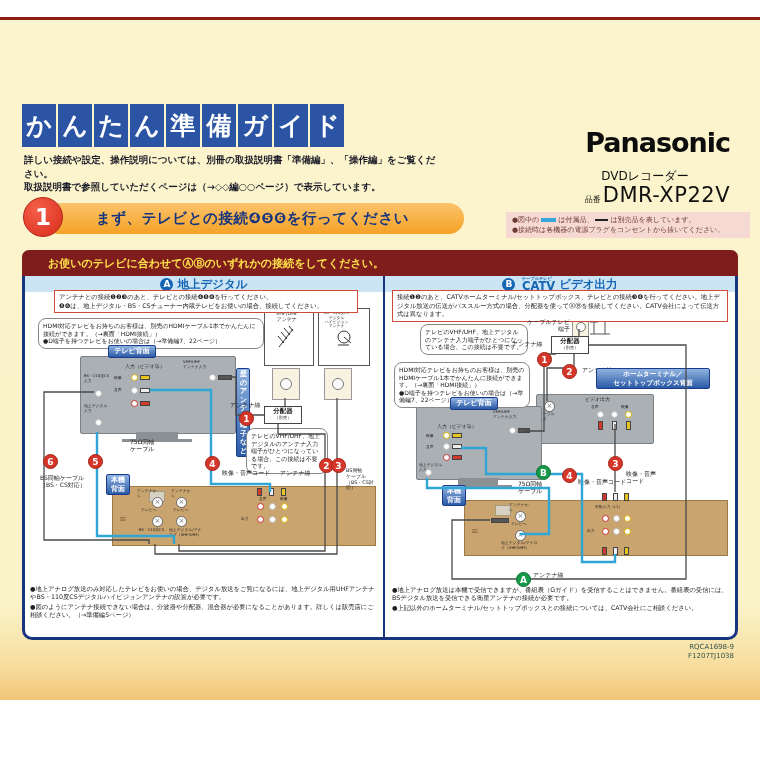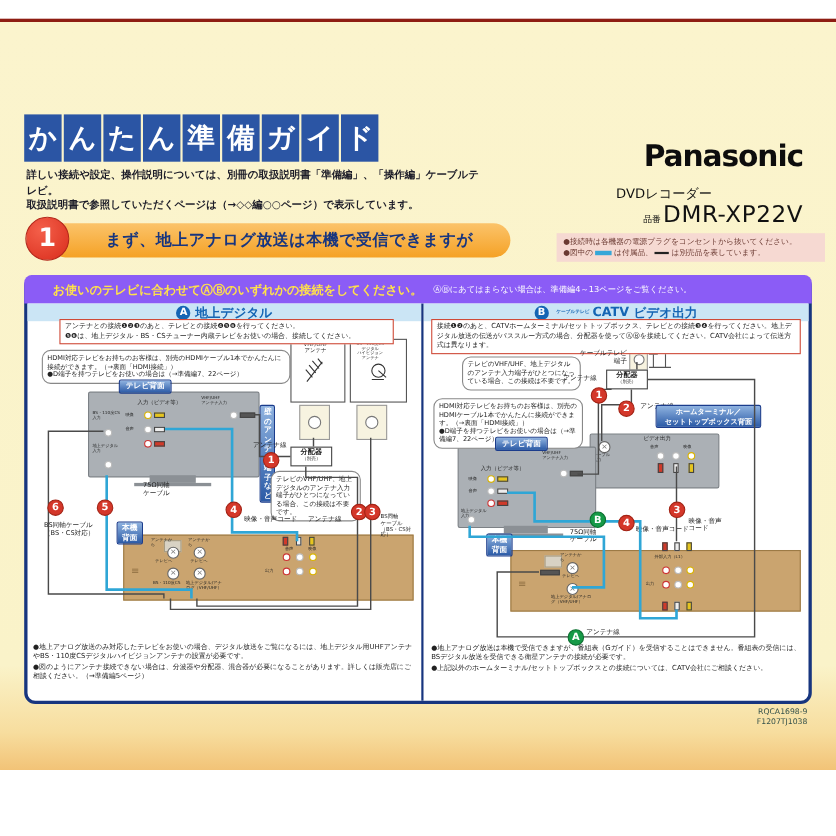--- a/index.html
+++ b/index.html
@@ -4,37 +4,37 @@
 <style>
   html,body{margin:0;padding:0}
   body{width:760px;height:760px;background:#ffffff;font-family:"DejaVu Sans",sans-serif;position:relative;overflow:hidden}
   .abs{position:absolute}
   .yellowbg{left:0;top:20px;width:760px;height:680px;background:linear-gradient(180deg,#FBF4CD 0%,#FAF3C9 86%,#F7DD9E 95%,#F2C377 100%)}
   .redline{left:0;top:17px;width:760px;height:3px;background:#8e1d12}
   .titlerow{left:22px;top:104px;display:flex;gap:2px}
   .tblock{width:34px;height:43px;background:#2b55a4;color:#fff;font-size:25px;font-weight:bold;display:flex;align-items:center;justify-content:center}
   .introtxt{left:24px;top:153px;width:420px;font-size:9.5px;font-weight:bold;color:#1c1c28;line-height:13.5px}
   .brand{left:560px;top:127px;width:170px;text-align:right;font-size:27px;font-weight:800;color:#0d0d0d;letter-spacing:-1px}
-  .ptype{left:560px;top:168px;width:170px;text-align:left;font-size:12px;color:#111}
+  .ptype{left:560px;top:168px;width:170px;text-align:center;font-size:12px;color:#111}
   .model{left:510px;top:183px;width:220px;text-align:right;color:#111}
   .model .pfx{font-size:8px;margin-right:2px}
   .model .num{font-size:21px;font-weight:500;letter-spacing:.5px}
   .s1c{left:23px;top:197px;width:38px;height:38px;border-radius:50%;background:radial-gradient(circle at 35% 30%,#f4604a,#d92c1c);border:1px solid #b3261a;color:#fff;font-size:23px;font-weight:bold;display:flex;align-items:center;justify-content:center;z-index:3}
   .s1bar{left:44px;top:203px;width:420px;height:31px;border-radius:16px;background:linear-gradient(180deg,#fbc36a,#f5a226);display:flex;align-items:center;padding-left:52px;box-sizing:border-box;font-size:14.5px;font-weight:bold;color:#17357f;letter-spacing:.5px;z-index:2}
   .pinknote{left:506px;top:212px;width:244px;box-sizing:border-box;background:#f6d9d2;padding:3px 6px;font-size:7px;color:#6b3a32;line-height:10px}
   .sw-blue{display:inline-block;width:15px;height:3.5px;background:#36a7d8;vertical-align:middle;margin:0 2px}
   .sw-black{display:inline-block;width:13px;height:1.5px;background:#222;vertical-align:middle;margin:0 2px}
   .mainbox{left:22px;top:250px;width:716px;height:390px;border:3px solid #17357f;border-radius:10px;background:#fff;box-sizing:border-box}
-  .mainhdr{left:22px;top:250px;width:716px;height:26px;background:#8b5cf6;border-radius:7px 7px 0 0;display:flex;align-items:center;box-sizing:border-box;padding-left:26px;z-index:2}
+  .mainhdr{left:22px;top:250px;width:716px;height:26px;background:#7f1d1d;border-radius:7px 7px 0 0;display:flex;align-items:center;box-sizing:border-box;padding-left:26px;z-index:2}
   .hl{color:#ffe14a;font-size:11px;font-weight:bold}
   .hlsub{color:#fff;font-size:7.5px;margin-left:10px}
   .band{top:276px;height:16px;background:#cbe5f5;display:flex;align-items:center;justify-content:center;gap:4px;z-index:2}
   .bandttl{color:#1465b4;font-size:11.5px;font-weight:bold}
   .badge{width:13px;height:13px;border-radius:50%;background:#1465b4;color:#fff;font-size:9px;font-weight:bold;display:flex;align-items:center;justify-content:center}
-  .rubywrap{display:flex;flex-direction:row;align-items:center;line-height:1}
+  .rubywrap{display:flex;flex-direction:column;align-items:flex-end;line-height:1}
   .rubytxt{font-size:5px;transform:scale(.85);color:#1465b4;font-weight:bold}
   .vdiv{left:383px;top:276px;width:2px;height:361px;background:#17357f;z-index:3}
   .panel{top:288px;height:348px;z-index:2}
   .redbox{border:1px solid #cf4a38;background:#fff;font-size:6.3px;line-height:8.5px;color:#222;padding:2px 4px;white-space:pre-line}
   .speech{border:1px solid #888;border-radius:8px;background:#fff;font-size:6px;line-height:7.5px;color:#222;padding:3px 4px;white-space:pre-line}
   .btag{background:linear-gradient(180deg,#8fb3e0,#2b5aa6);border:1px solid #1b3c8c;color:#fff;font-weight:bold;border-radius:2px;text-align:center;font-size:7px;line-height:8.5px;padding:1px 3px;white-space:pre-line;box-sizing:border-box}
   .mark{width:13px;height:13px;border-radius:50%;color:#fff;font-size:9px;font-weight:bold;display:flex;align-items:center;justify-content:center;z-index:6}
   .mr{background:#d4372a;border:1px solid #a32315}
   .mg{background:#169a47;border:1px solid #0d7031}
   .lbl6{font-size:6px;line-height:7px;color:#222;white-space:pre-line}
@@ -72,38 +72,37 @@
   <div class="tblock">ん</div>
   <div class="tblock">た</div>
   <div class="tblock">ん</div>
   <div class="tblock">準</div>
   <div class="tblock">備</div>
   <div class="tblock">ガ</div>
   <div class="tblock">イ</div>
   <div class="tblock">ド</div>
 </div>
 <div class="abs introtxt">
-  <div>詳しい接続や設定、操作説明については、別冊の取扱説明書「準備編」、「操作編」ケーブルテレビ。</div>
+  <div>詳しい接続や設定、操作説明については、別冊の取扱説明書「準備編」、「操作編」をご覧ください。</div>
   <div>取扱説明書で参照していただくページは（→◇◇編○○ページ）で表示しています。</div>
 </div>
 <div class="abs brand">Panasonic</div>
 <div class="abs ptype">DVDレコーダー</div>
 <div class="abs model"><span class="pfx">品番</span><span class="num">DMR-XP22V</span></div>
 
 <div class="abs s1c">1</div>
-<div class="abs s1bar">まず、地上アナログ放送は本機で受信できますが</div>
+<div class="abs s1bar">まず、テレビとの接続❹❺❻を行ってください</div>
 <div class="abs pinknote">
+  <div><span>●図中の</span><span class="sw-blue"></span><span>は付属品、</span><span class="sw-black"></span><span>は別売品を表しています。</span></div>
   <div>●接続時は各機器の電源プラグをコンセントから抜いてください。</div>
-  <div><span>●図中の</span><span class="sw-blue"></span><span>は付属品、</span><span class="sw-black"></span><span>は別売品を表しています。</span></div>
 </div>
 
 <div class="abs mainbox"></div>
 <div class="abs mainhdr">
   <span class="hl">お使いのテレビに合わせてⒶⒷのいずれかの接続をしてください。</span>
-  <span class="hlsub">ⒶⒷにあてはまらない場合は、準備編4～13ページをご覧ください。</span>
 </div>
 <div class="abs band" style="left:25px;width:358px">
   <span class="badge">A</span>
   <span class="bandttl">地上デジタル</span>
 </div>
 <div class="abs band" style="left:385px;width:350px">
   <span class="badge">B</span>
   <span class="rubywrap">
       <span class="rubytxt">ケーブルテレビ</span>
       <span class="bandttl">CATV</span>
@@ -318,21 +317,21 @@
   <div class="abs redbox" style="left:6px;top:2px;width:336px;box-sizing:border-box">接続❶❷のあと、CATVホームターミナル/セットトップボックス、テレビとの接続❸❹を行ってください。地上デジタル放送の伝送がパススルー方式の場合、分配器を使ってⒶⒷを接続してください。CATV会社によって伝送方式は異なります。</div>
   <div class="abs speech" style="left:34px;top:36px;width:98px">テレビのVHF/UHF、地上デジタルのアンテナ入力端子がひとつになっている場合、この接続は不要です。</div>
   <div class="abs lbl6" style="left:134px;top:30px;width:50px;text-align:right">ケーブルテレビ
 端子</div>
   <div class="abs lbl6" style="left:126px;top:52px">アンテナ線</div>
   <div class="abs mark mr" style="left:151px;top:64px">1</div>
   <div class="abs mark mr" style="left:176px;top:76px">2</div>
   <div class="abs lbl6" style="left:196px;top:78px">アンテナ線</div>
   <div class="abs speech" style="left:8px;top:74px;width:126px">HDMI対応テレビをお持ちのお客様は、別売のHDMIケーブル1本でかんたんに接続ができます。（→裏面「HDMI接続」）
 ●D端子を持つテレビをお使いの場合は（→準備編7、22ページ）</div>
-  <div class="abs btag" style="left:210px;top:80px;width:96px;font-size:6.5px">ホームターミナル／
+  <div class="abs btag" style="left:210px;top:80px;width:114px;font-size:6.5px">ホームターミナル／
 セットトップボックス背面</div>
   <div class="abs btag" style="left:64px;top:109px;width:48px">テレビ背面</div>
   <div class="abs mark mg" style="left:150px;top:177px">B</div>
   <div class="abs lbl6" style="left:132px;top:192px">75Ω同軸
 ケーブル</div>
   <div class="abs mark mr" style="left:176px;top:180px">4</div>
   <div class="abs lbl6" style="left:192px;top:190px">映像・音声コード</div>
   <div class="abs mark mr" style="left:222px;top:168px">3</div>
   <div class="abs lbl6" style="left:240px;top:182px">映像・音声
 コード</div>

